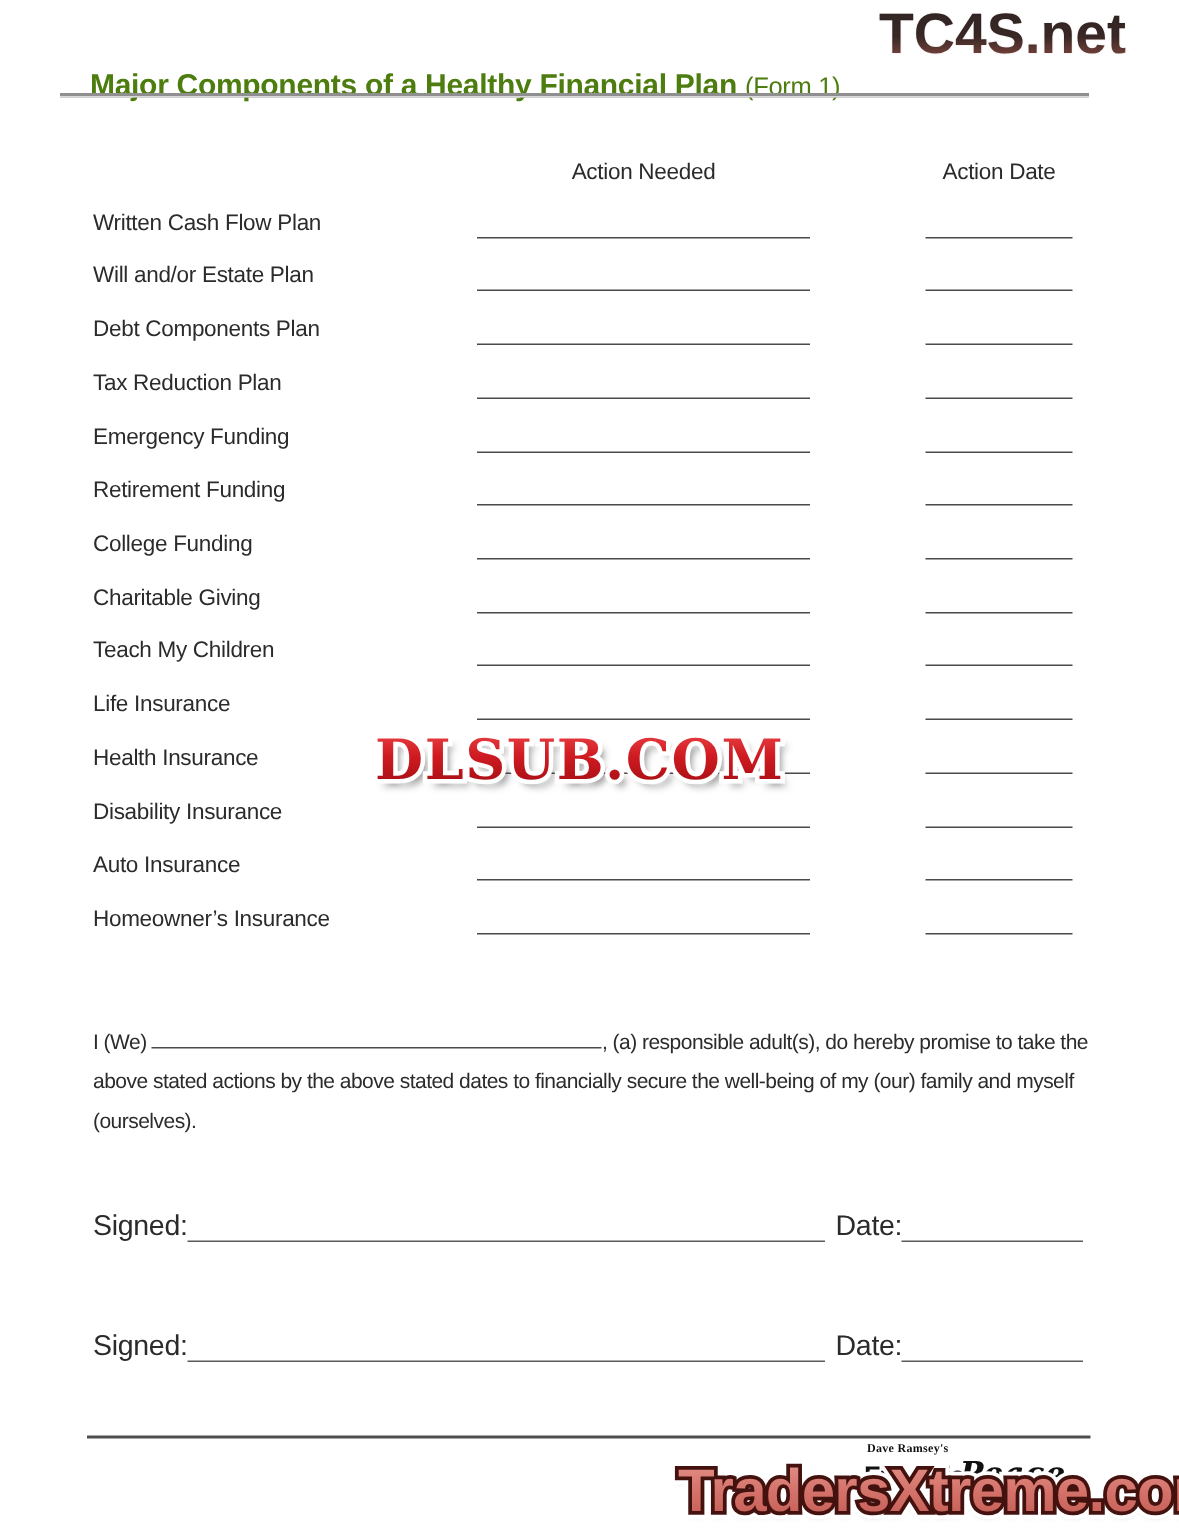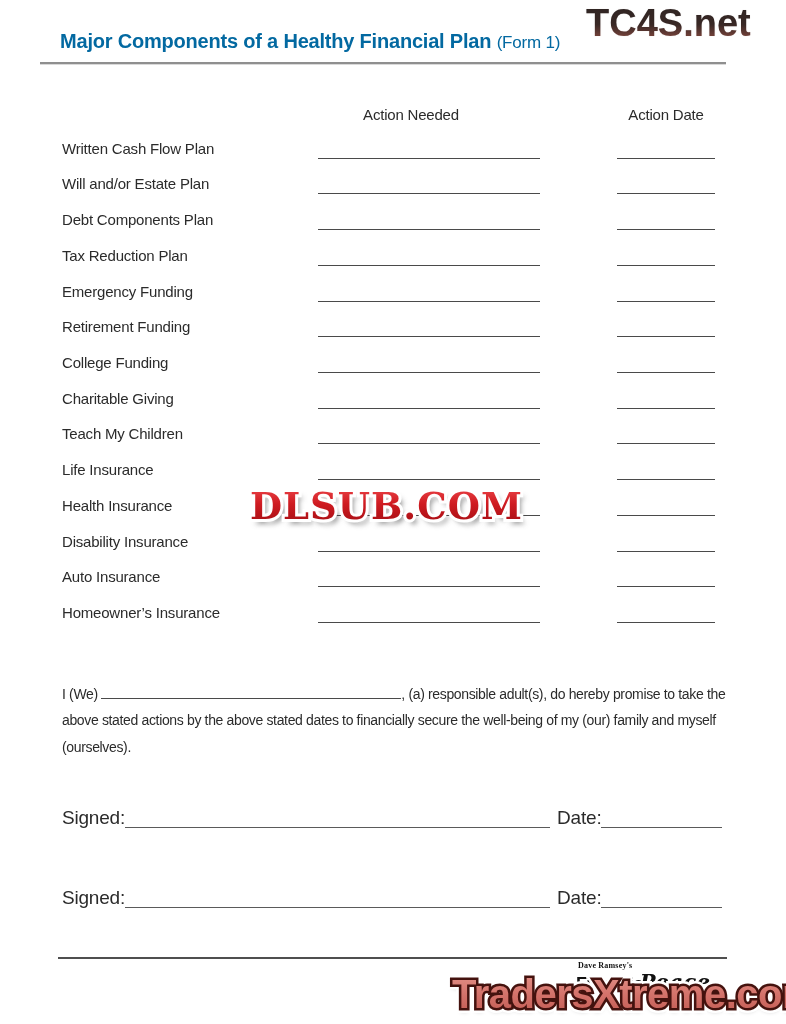--- a/index.html
+++ b/index.html
@@ -3,36 +3,36 @@
 <meta charset="utf-8">
 <style>
   html,body{margin:0;padding:0;background:#e8e8e8;}
   .page{
     position:relative;width:786px;height:1024px;margin:0 auto;
     background:#ffffff;overflow:hidden;
     font-family:"Liberation Sans",sans-serif;color:#2b2b2b;
   }
   
   .title{
-    position:absolute;left:60px;top:30px;white-space:nowrap;
-    font-size:20px;font-weight:bold;letter-spacing:-0.2px;color:#0369a1;
+    position:absolute;left:60px;top:46px;white-space:nowrap;
+    font-size:20px;font-weight:bold;letter-spacing:-0.2px;color:#4d7c0f;
   }
   .title .form-label{font-weight:normal;font-size:17px;letter-spacing:-0.2px;}
   .title-rule{position:absolute;left:40px;top:62px;width:686px;height:2px;background:#8f8f8f;border-bottom:1px solid #d9d9d9;}
   
   .tc4s{
     position:absolute;left:586px;top:2px;white-space:nowrap;
     font-size:38px;font-weight:bold;letter-spacing:0px;
     background:linear-gradient(180deg,#181818 0%,#241b1a 52%,#6b3a33 78%,#9a5a4e 100%);
     -webkit-background-clip:text;background-clip:text;color:transparent;
     text-shadow:0 0 1px rgba(120,80,70,0.25);
   }
   
   .col-head{position:absolute;top:106px;font-size:15px;letter-spacing:-0.2px;text-align:center;color:#2b2b2b;}
-  .col-head.needed{left:300px;width:222px;}
+  .col-head.needed{left:318px;width:222px;}
   .col-head.date{left:617px;width:98px;}
   
   .rows{position:absolute;left:62px;top:130px;width:653px;}
   .row{position:relative;height:35.72px;}
   .row .lbl{position:absolute;left:0;bottom:9px;font-size:15px;letter-spacing:-0.2px;white-space:nowrap;}
   .row .an-line{position:absolute;left:256px;width:222px;bottom:7px;height:0;border-bottom:1.6px solid #4a4a4a;}
   .row .ad-line{position:absolute;left:555px;width:98px;bottom:7px;height:0;border-bottom:1.6px solid #4a4a4a;}
   
   .pledge{
     position:absolute;left:62px;top:681px;width:668px;

